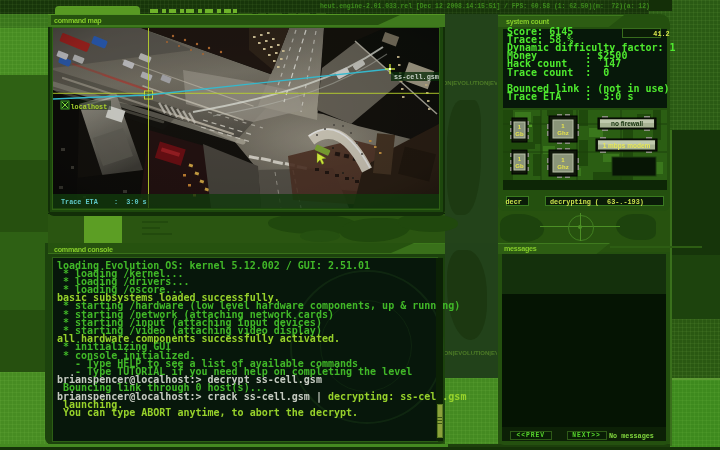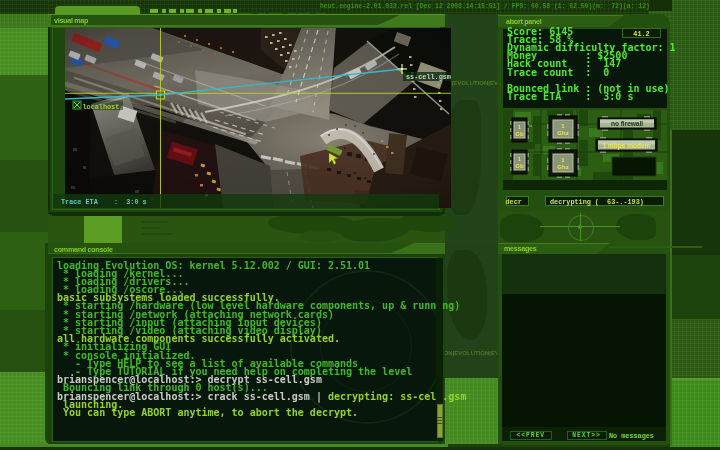--- a/index.html
+++ b/index.html
@@ -78,26 +78,26 @@
 <div class="a" style="left:568px;top:215px;width:24px;height:24px;border:1px solid #417f20;border-radius:50%;"></div>
 <div class="a" style="left:578px;top:225px;width:4px;height:4px;background:#4c8f25;border-radius:50%;"></div>
 <div class="a" style="left:579.5px;top:213px;width:1px;height:28px;background:#4c8f25;"></div>
 
 <div class="a" style="left:0;top:444px;width:448px;height:3px;background:#458a21;"></div>
 <div class="a" style="left:448px;top:444px;width:222px;height:3px;background:#1d400c;"></div>
 <div class="a" style="left:0;top:447px;width:720px;height:3px;background:#153208;"></div>
 
 <div class="a" style="left:48px;top:14px;width:397px;height:13px;background:#3f7a1d;border-top:1px solid #549624;"></div>
 <div class="a" style="left:51px;top:15px;width:349px;height:10px;background:#26520f;clip-path:polygon(0 0,100% 0,93.7% 100%,0 100%);"></div>
-<div class="t ttl" style="left:54px;top:16px;">visual map</div>
+<div class="t ttl" style="left:54px;top:16px;">command map</div>
 <div class="a" style="left:48px;top:27px;width:397px;height:189px;background:#122e08;border-radius:0 0 6px 6px;"></div>
 <div class="a" style="left:50px;top:27px;width:393px;height:185px;background:#1d470d;"></div>
 <div class="a" style="left:51.5px;top:27px;width:388px;height:183px;border:1px solid #2e6114;box-sizing:border-box;"></div>
 
-<div class="a" style="left:53px;top:28px;width:386px;height:180px;background:#a3a3a3;margin-left:12px;" id="mapbox">
+<div class="a" style="left:53px;top:28px;width:386px;height:180px;background:#a3a3a3;" id="mapbox">
 <svg width="386" height="180" viewBox="0 0 386 180">
 <defs>
 <linearGradient id="st1" x1="0" y1="0" x2="0.25" y2="1">
 <stop offset="0" stop-color="#666257"></stop>
             <stop offset="0.5" stop-color="#817c6f"></stop>
             <stop offset="1" stop-color="#57534a"></stop>
 </linearGradient>
 <linearGradient id="roofg" x1="0" y1="0" x2="0.35" y2="1">
 <stop offset="0" stop-color="#aaa698"></stop>
             <stop offset="0.45" stop-color="#7e7b70"></stop>
@@ -347,33 +347,33 @@
 <text x="17.5" y="80.5" font-family="Liberation Mono, monospace" font-weight="bold" font-size="6.8" fill="#a8d22c">localhost</text>
 <polygon points="264,125 264,135 267,132 269,136.5 271,135.2 269,131 273,130.3" fill="#cde23c" stroke="#5a7a10" stroke-width="0.4"></polygon>
 </svg>
 </div>
 
 <div class="a" style="left:53px;top:194px;width:386px;height:14px;background:rgba(18,58,12,0.8);"></div>
 <div class="t" style="left:61px;top:198px;font-size:6.8px;color:#5fc8c8;">Trace ETA    :  3:0 s</div>
 
 <div class="a" style="left:498px;top:14px;width:172px;height:197px;background:#24500f;border-radius:0 10px 6px 6px;"></div>
 <div class="a" style="left:498px;top:15px;width:126px;height:11px;background:#2d5d13;border-top:1px solid #3f7a1e;clip-path:polygon(0 0,100% 0,88% 100%,0 100%);"></div>
-<div class="t ttl" style="left:506px;top:16.5px;">abort panel</div>
+<div class="t ttl" style="left:506px;top:16.5px;">system count</div>
 <div class="a" style="left:503px;top:29px;width:164px;height:79px;background:#07180a;"></div>
 <pre class="t" style="left:507px;top:27.5px;margin:0;font-size:10px;line-height:8.2px;color:#4ee82e;">Score: 6145
 Trace: 58 %
 Dynamic difficulty factor: 1
 Money        : $2500
 Hack count   :  147
 Trace count  :  0
 
 Bounced link : (not in use)
 Trace ETA    :  3:0 s</pre>
 <div class="a" style="left:622px;top:27.5px;width:39px;height:10px;background:#0a1c06;border:1px solid #386c1c;box-sizing:border-box;"></div>
-<div class="t" style="left:622px;top:29.5px;width:39px;text-align:center;font-size:6.8px;color:#d8e44c;">41.2</div>
+<div class="t" style="left:622px;top:29.5px;width:39px;text-align:center;font-size:6.8px;color:#d8e44c;padding-left:20px;">41.2</div>
 
 <div class="a" style="left:503px;top:110px;width:164px;height:70px;background:#2a5c13;"></div>
 <div class="a" style="left:503px;top:110px;width:164px;height:70px;opacity:0.9;">
 <svg width="164" height="70">
 <rect width="164" height="70" fill="#2c5f14"></rect>
 <g fill="#1e470c">
 <rect x="0" y="0" width="10" height="70"></rect>
           <rect x="30" y="6" width="8" height="28"></rect>
           <rect x="30" y="44" width="8" height="22"></rect>
           <rect x="76" y="0" width="9" height="16"></rect>

